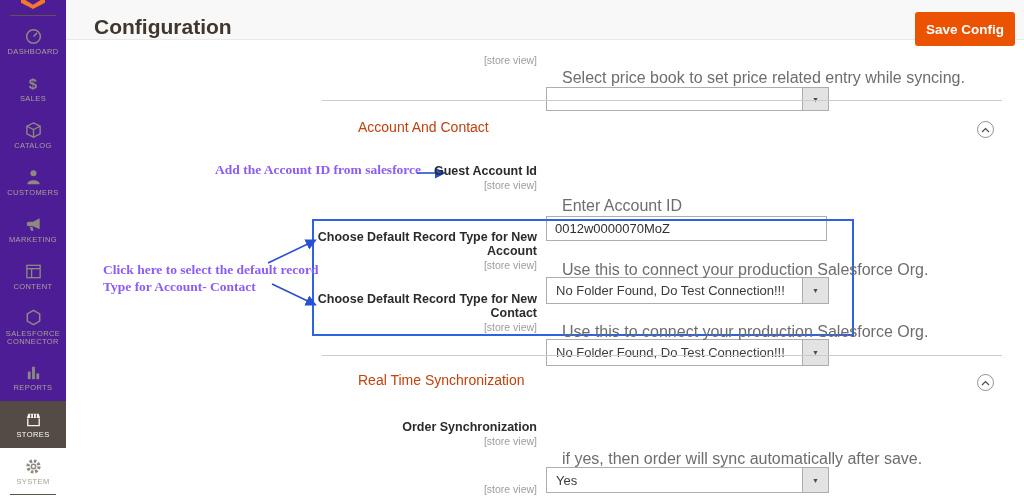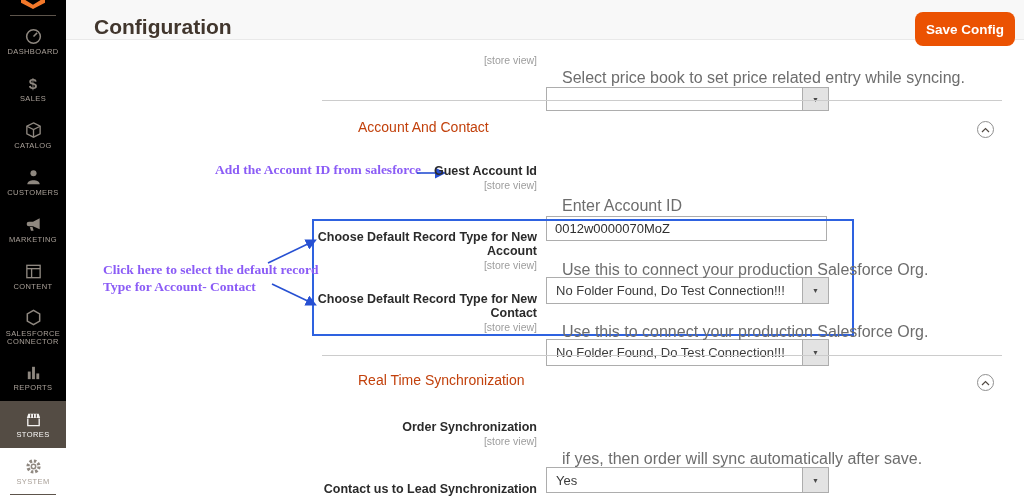--- a/index.html
+++ b/index.html
@@ -1,21 +1,21 @@
 <!DOCTYPE html>
 <html><head>
 <meta charset="utf-8">
 <style>
   * { margin:0; padding:0; box-sizing:border-box; }
   html,body { width:1024px; height:499px; overflow:hidden; }
   body { font-family:"Liberation Sans", sans-serif; background:#fff; position:relative; }
   #stage { position:absolute; inset:0; width:1024px; height:499px; background:#fff; overflow:hidden; }
 
   
-  .sidebar { position:absolute; left:0; top:0; width:66px; height:414px; background:#000000; z-index:20; }
+  .sidebar { position:absolute; left:0; top:0; width:66px; height:414px; background:#4c1d95; z-index:20; }
   .logo-block { height:16px; position:relative; }
   .logo-mark { position:absolute; left:21px; top:0; width:24px; height:9px; background:#f3782a;
                clip-path:polygon(0 0, 18% 0, 50% 52%, 82% 0, 100% 0, 100% 30%, 50% 100%, 0 30%); }
   .logo-divider { position:absolute; left:10px; right:10px; top:15px; border-top:1px solid #5d544b; }
   .nav { position:absolute; top:18px; left:0; right:0; }
   .nav-item { height:47px; display:flex; flex-direction:column; align-items:center; justify-content:center; gap:2px; cursor:pointer; }
   .nav-item.tall { height:54px; }
   .nav-item .ico { width:20px; height:20px; display:flex; align-items:center; justify-content:center; color:#8f8880; }
   .nav-item .ico svg { width:19px; height:19px; display:block; }
   .nav-item .lbl { font-size:7.5px; letter-spacing:.4px; color:#a9a098; text-align:center; line-height:8.5px; max-width:60px; }
@@ -24,21 +24,21 @@
   .nav-item.active .lbl { color:#fbfaf9; }
   .nav-bottom-divider { position:absolute; left:10px; right:10px; top:494px; border-top:1px solid #5d544b; }
   .glyph-icon { font-size:15px; font-weight:bold; line-height:1; }
 
   
   .page-header { position:absolute; left:66px; top:0; width:958px; height:40px; background:#f8f8f8; z-index:10;
                  border-bottom:1px solid #e9e9e9; }
   .page-title { position:absolute; left:28px; top:15px; font-size:21px; color:#41362d; }
   .save-btn { position:absolute; left:849px; top:12px; width:100px; height:34px; background:#eb5202; border:none;
               color:#fff; font-weight:bold; font-size:13.5px; font-family:"Liberation Sans",sans-serif;
-              border-radius:8px; cursor:pointer; }
+              border-radius:3px; cursor:pointer; }
 
   
   .content { position:absolute; left:66px; top:0; width:958px; height:400px; z-index:1; }
   .divider { position:absolute; left:256px; width:680px; border-top:1px solid #ccc; }
   .section-title { position:absolute; left:256px; font-size:14px; font-weight:normal; color:#c2410c;margin-left:36px; }
   .collapse { position:absolute; left:911px; width:17px; height:17px; border:1px solid #8f8f8f; border-radius:50%;
               display:flex; align-items:center; justify-content:center; cursor:pointer; background:#fff; }
   .collapse svg { width:9px; height:6px; display:block; }
 
   .label-block { position:absolute; left:211px; width:260px; text-align:right; }
@@ -161,21 +161,20 @@
     </div>
     <div class="control" style="top:419px;">
       <div class="select-box" style="height:26px;">
         <span class="sel-text">Yes</span>
         <span class="sel-arrow">▼</span>
       </div>
     </div>
     <div class="comment" style="top:450px;">if yes, then order will sync automatically after save.</div>
 
     <div class="label-block" style="top:482px;">
-      <div class="field-label">Contact us to Lead Synchronization</div>
       <div class="scope">[store view]</div>
     </div>
     <div class="control" style="top:481px;">
       <div class="select-box" style="height:26px;">
         <span class="sel-text">Yes</span>
         <span class="sel-arrow">▼</span>
       </div>
     </div>
   </div>
 

